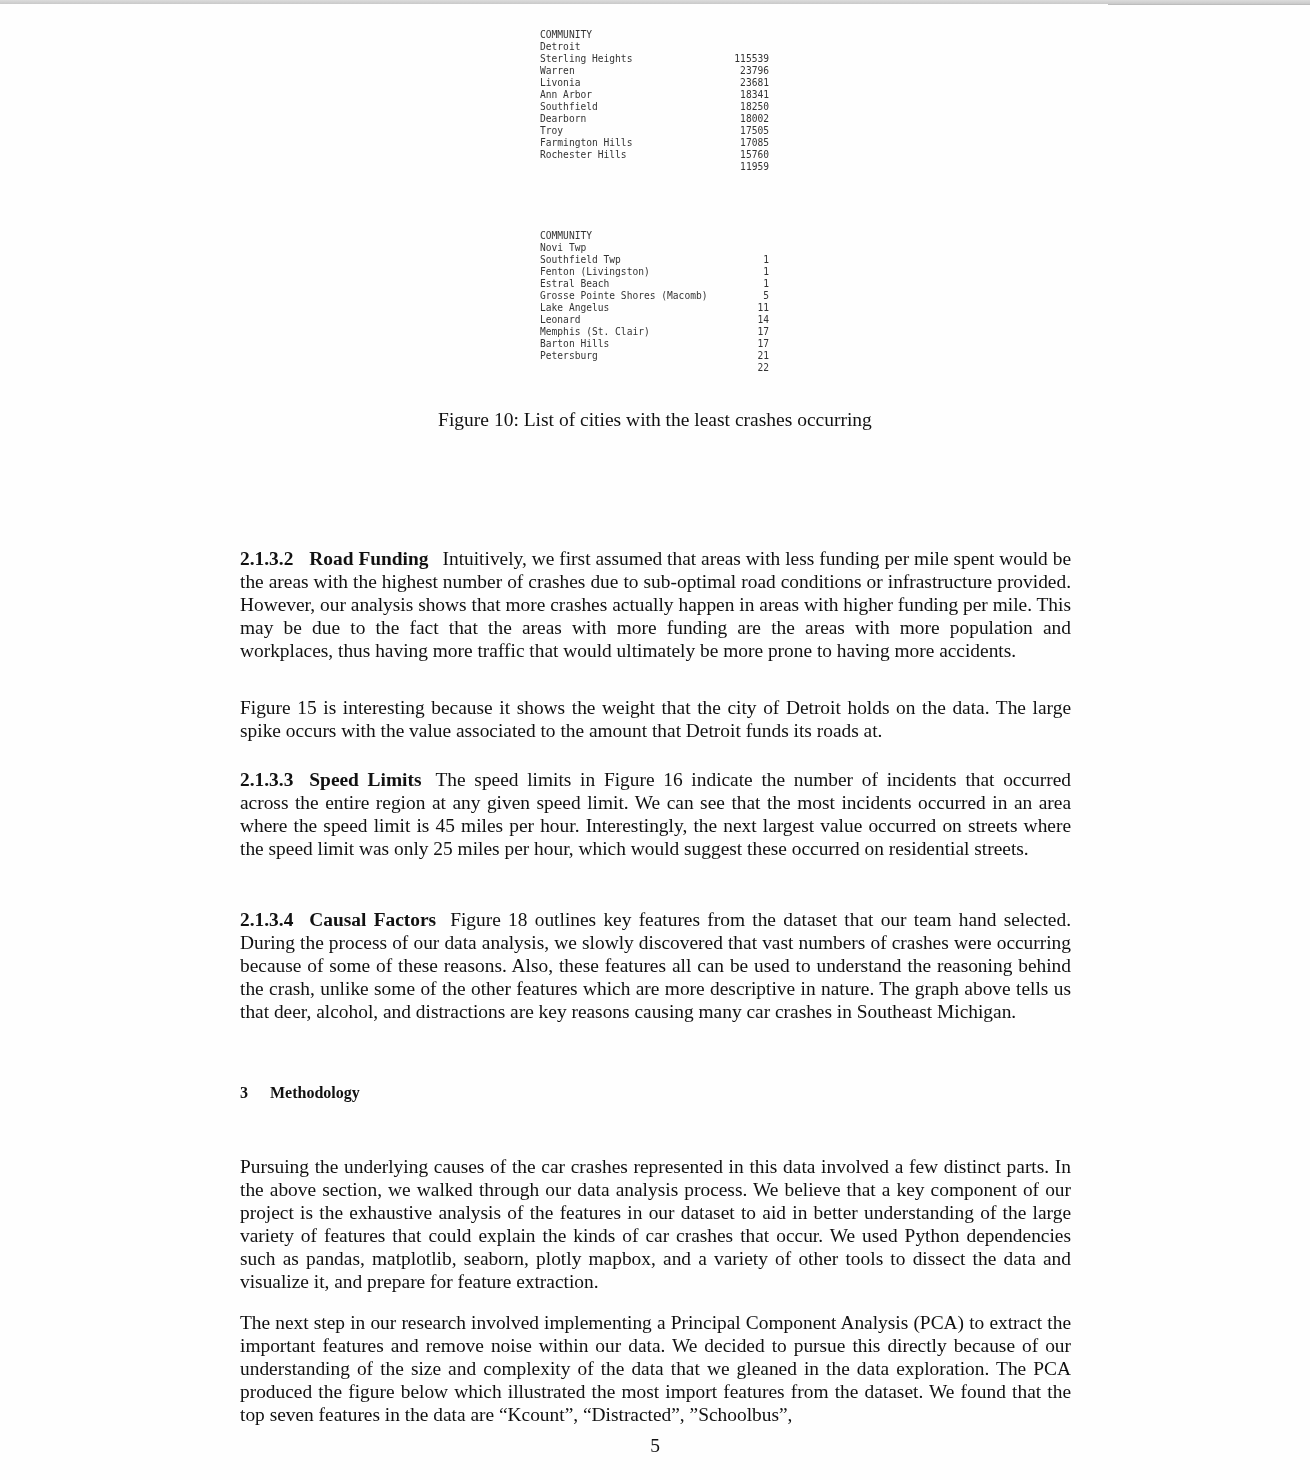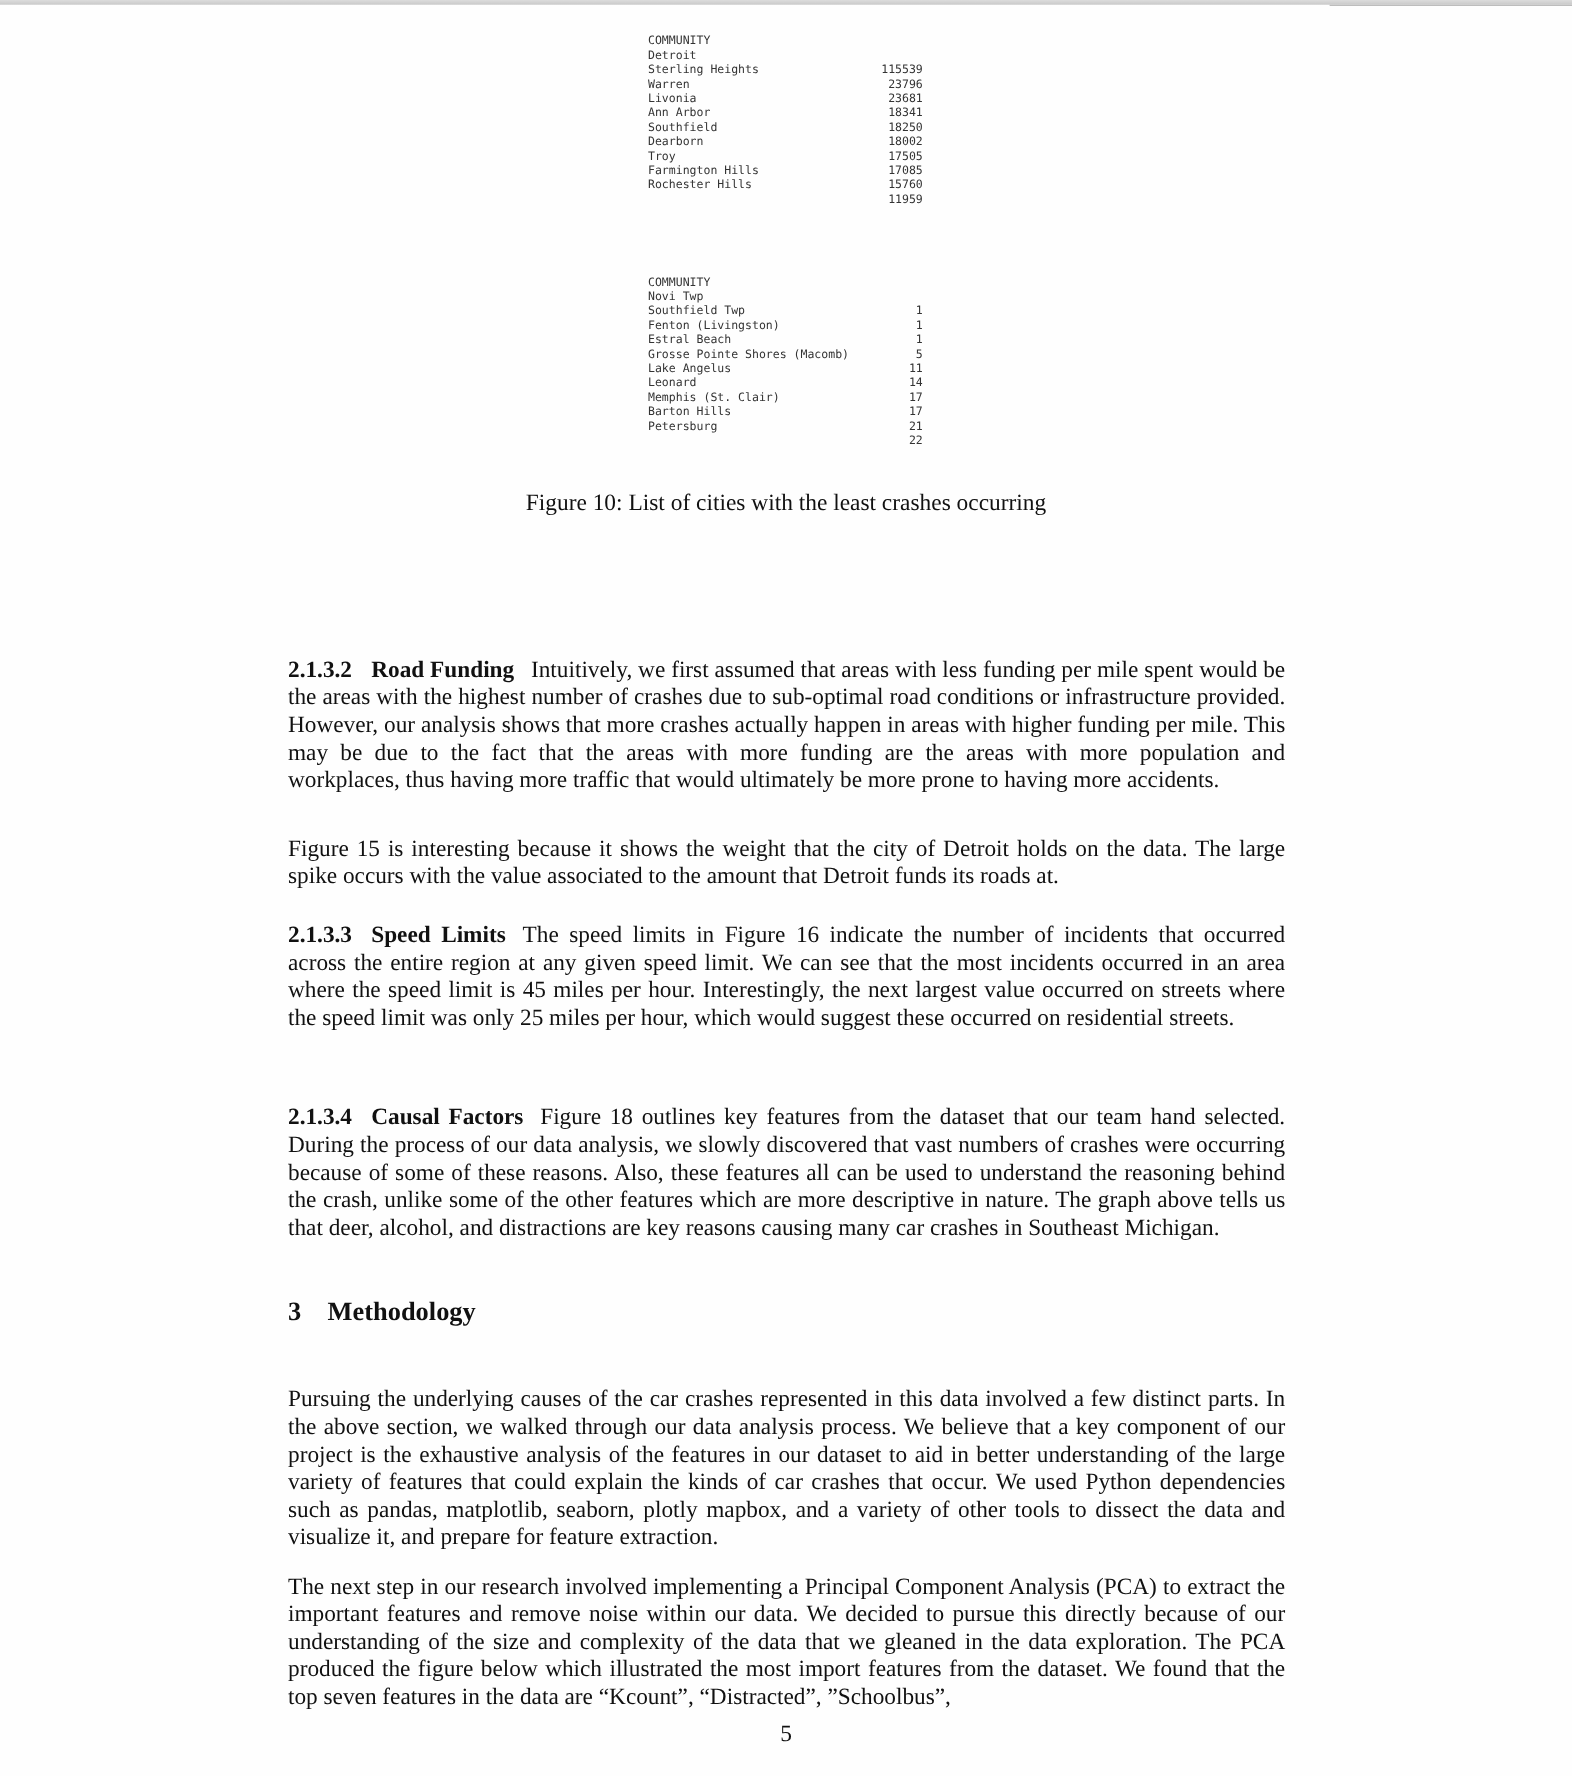--- a/index.html
+++ b/index.html
@@ -48,27 +48,27 @@
     text-align: justify;
     margin: 0;
   }
   .para .secnum { font-weight: bold; margin-right: 16px; }
   .para .sectitle { font-weight: bold; margin-right: 14px; }
 
   #snow-para { top: 450px; height: 63px; overflow: hidden; }
   #road-para { top: 543px; }
   #fig15-para { top: 692px; }
   #speed-para { top: 764px; }
-  #causal-para { top: 904px; margin-top: 12px; }
+  #causal-para { top: 904px; }
   #method-p1 { top: 1151px; }
   #method-p2 { top: 1307px; }
 
   .section-heading {
     position: absolute; left: 240px; top: 1074px;
-    font-size: 22px; font-weight: bold; line-height: 30px;
+    font-size: 16px; font-weight: bold; line-height: 30px;
   }
   .section-heading .num { margin-right: 22px; }
 
   .page-number {
     position: absolute; left: 0; width: 1310px; top: 1430px;
     text-align: center; font-size: 19.5px; line-height: 24px;
   }
 </style>
 </head>
 <body>

